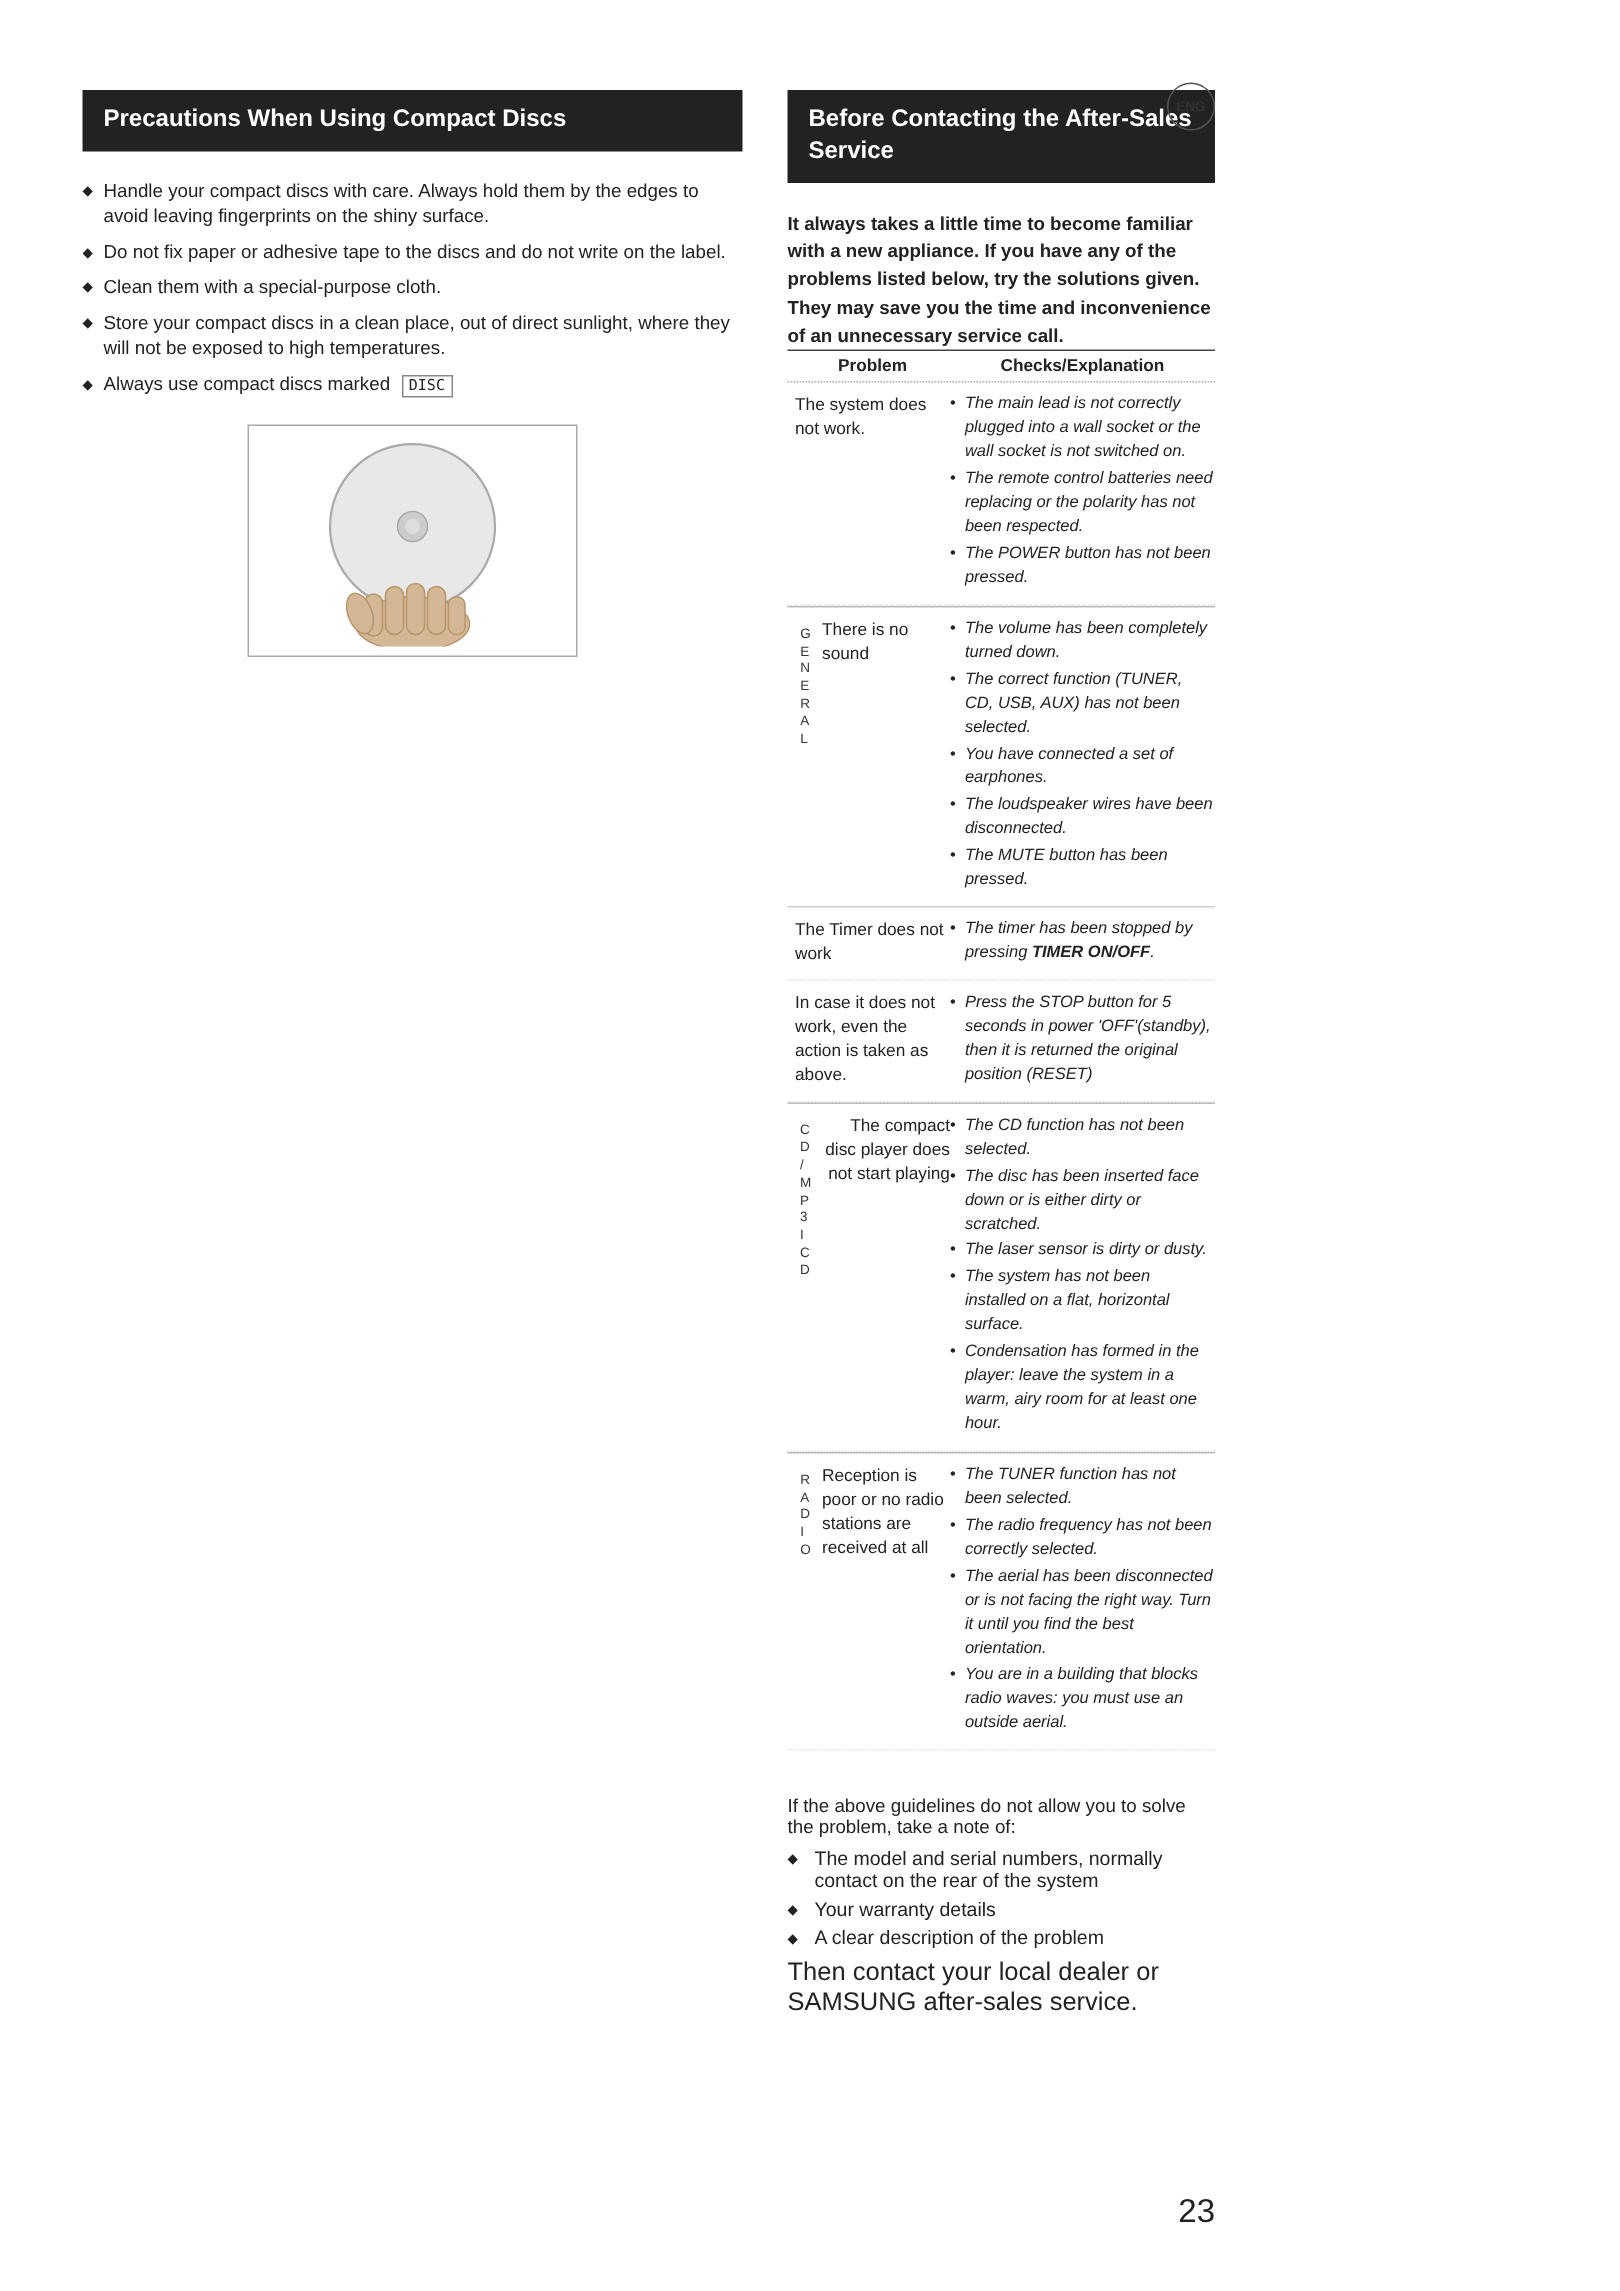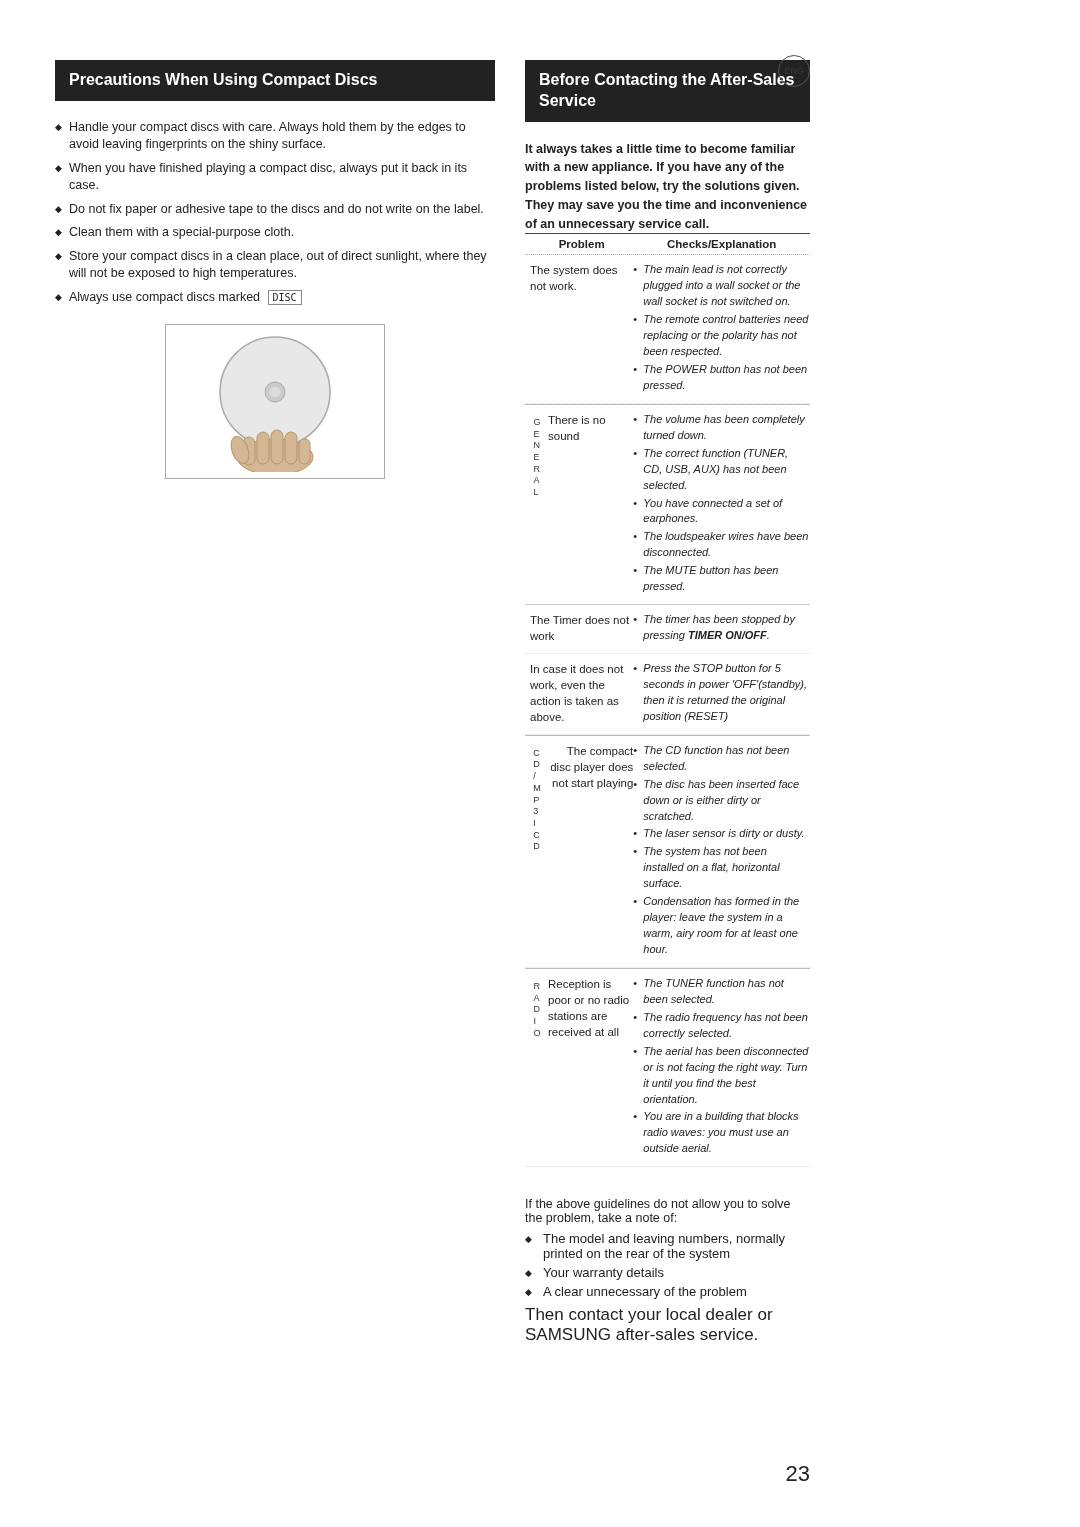--- a/index.html
+++ b/index.html
@@ -196,21 +196,20 @@
 
   <div class="top-section">
 
     <div class="left-col">
       <div class="section-header">
         <span>Precautions When Using Compact Discs</span>
       </div>
 
       <ul class="precautions-list">
         <li>Handle your compact discs with care. Always hold them by the edges to avoid leaving fingerprints on the shiny surface.</li>
-        <li>When you have finished playing a compact disc, always put it back in its case.</li>
         <li>Do not fix paper or adhesive tape to the discs and do not write on the label.</li>
         <li>Clean them with a special-purpose cloth.</li>
         <li>Store your compact discs in a clean place, out of direct sunlight, where they will not be exposed to high temperatures.</li>
         <li>
           <span>Always use compact discs marked</span>
           <span style="font-size:10px; border:1px solid #888; padding:1px 4px; margin-left:4px; font-family:monospace;">DISC</span>
         </li>
       </ul>
 
       <div class="disc-image">
@@ -355,23 +354,23 @@
       </div>
 
     </div>
   </div>
 
   <div style="padding-left: 470px;">
     <p style="font-size:12.5px; margin-bottom:6px;">
       <span>If the above guidelines do not allow you to solve the problem, take a note of:</span>
     </p>
     <ul class="bottom-list">
-      <li><span>The model and leaving numbers, normally printed on the rear of  the system</span></li>
+      <li><span>The model and serial numbers, normally contact on the rear of  the system</span></li>
       <li><span>Your warranty details</span></li>
-      <li><span>A clear unnecessary of the problem</span></li>
+      <li><span>A clear description of the problem</span></li>
     </ul>
     <p style="font-size:17px;">
       <span>Then contact your local dealer or SAMSUNG after-sales service.</span>
     </p>
   </div>
 
   <div class="page-number">
     <span>23</span>
   </div>
 

